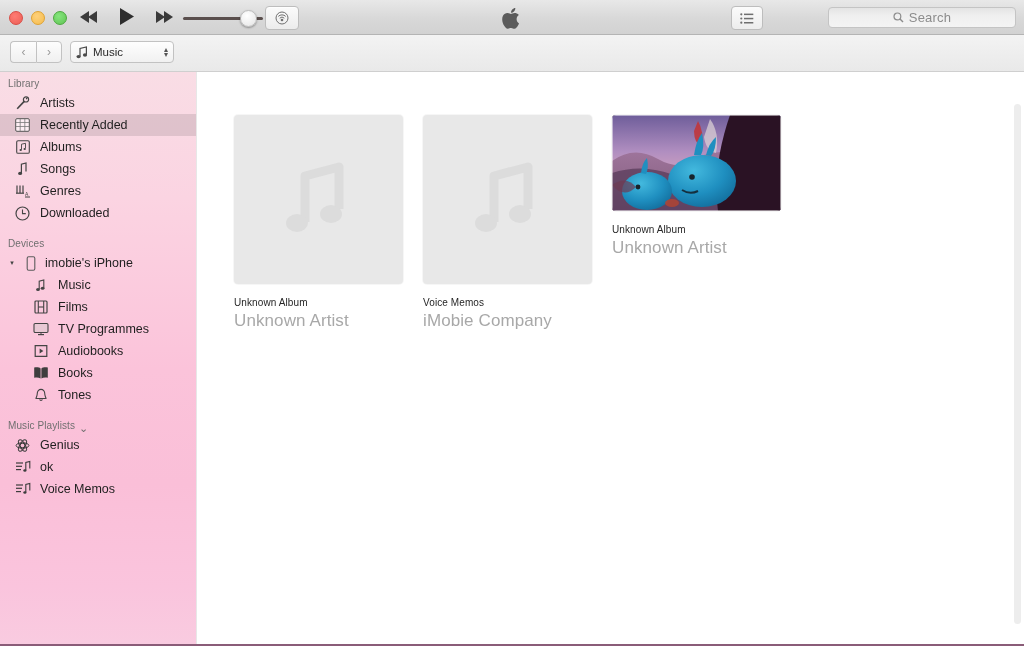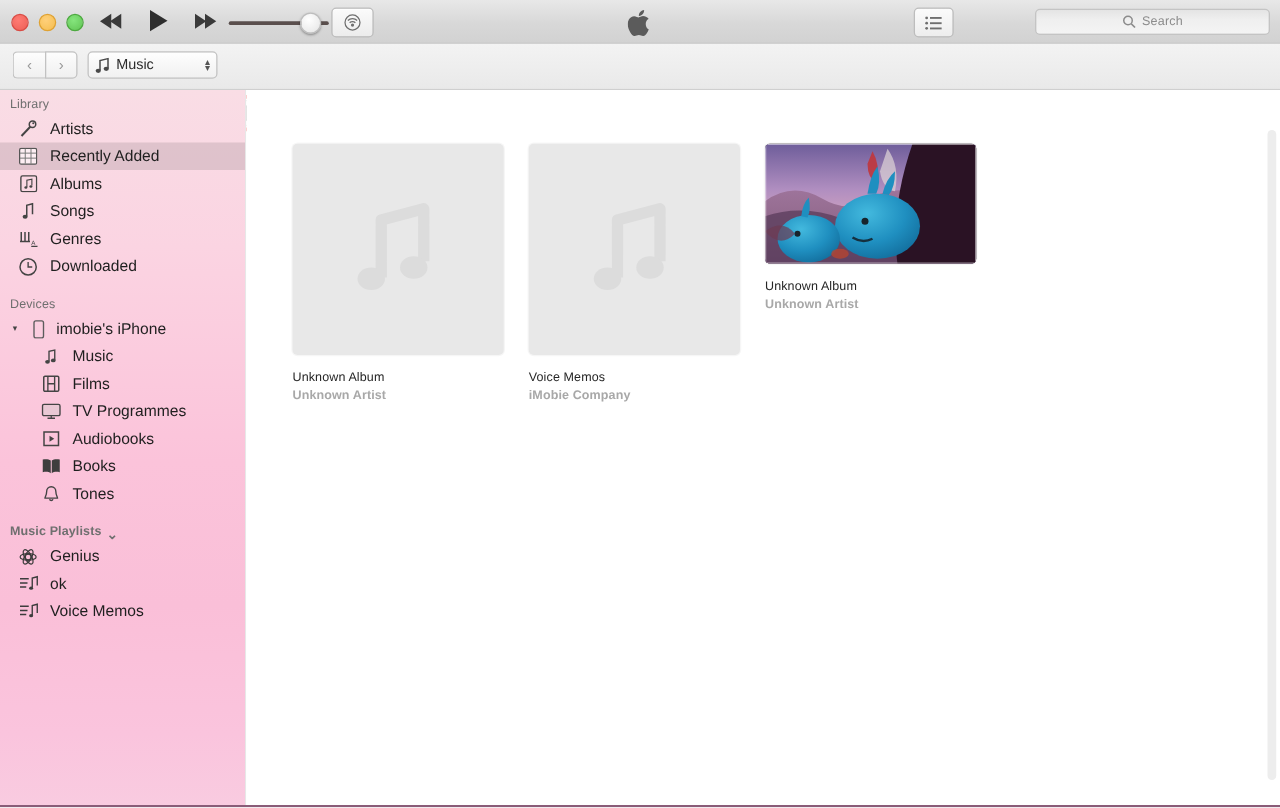--- a/index.html
+++ b/index.html
@@ -110,21 +110,21 @@
     left: 828px; top: 7px;
     width: 188px; height: 21px;
     border-radius: 4px;
     background: linear-gradient(to bottom, #e4e4e4, #efefef 40%, #f4f4f4);
     border: 1px solid #c4c4c4;
     display: flex; align-items: center; justify-content: center;
     gap: 5px;
     box-sizing: border-box;
   }
   .search-box .sp {
-    font-size: 10px;
+    font-size: 13px;
     color: #8c8c8c;
     letter-spacing: .2px;
   }
 
   
   .toolbar2 {
     position: absolute;
     left: 0; top: 35px;
     width: 1024px; height: 37px;
     background: linear-gradient(to bottom, #f3f3f3, #e9e9e9);
@@ -220,21 +220,21 @@
     box-sizing: border-box;
     overflow: hidden;
   }
   .sb-section {
     font-size: 10px;
     color: #6f6f6f;
     padding: 6px 0 3px 8px;
     letter-spacing: .1px;
   }
   .sb-section.with-caret {
-    display: flex; align-items: flex-end; gap: 4px; font-weight: bold;
+    display: flex; align-items: flex-end; gap: 4px;
   }
   .sb-item {
     display: flex;
     align-items: center;
     gap: 9px;
     height: 22px;
     padding-left: 14px;
     font-size: 12.5px;
     color: #1f1f1f;
     box-sizing: border-box;
@@ -290,24 +290,23 @@
     align-items: stretch;
   }
   .album-title {
     margin-top: 13px;
     font-size: 10px;
     color: #262626;
     letter-spacing: .1px;
   }
   .album-artist {
     margin-top: 3px;
-    font-size: 10px;
+    font-size: 17px;
     color: #a8a8a8;
     letter-spacing: .1px;
-    font-weight: bold;
   }
   .scrollbar-track {
     position: absolute;
     right: 3px; top: 32px;
     width: 7px; height: 520px;
     border-radius: 4px;
     background: #ededed;
   }
 
   .bottom-edge {

